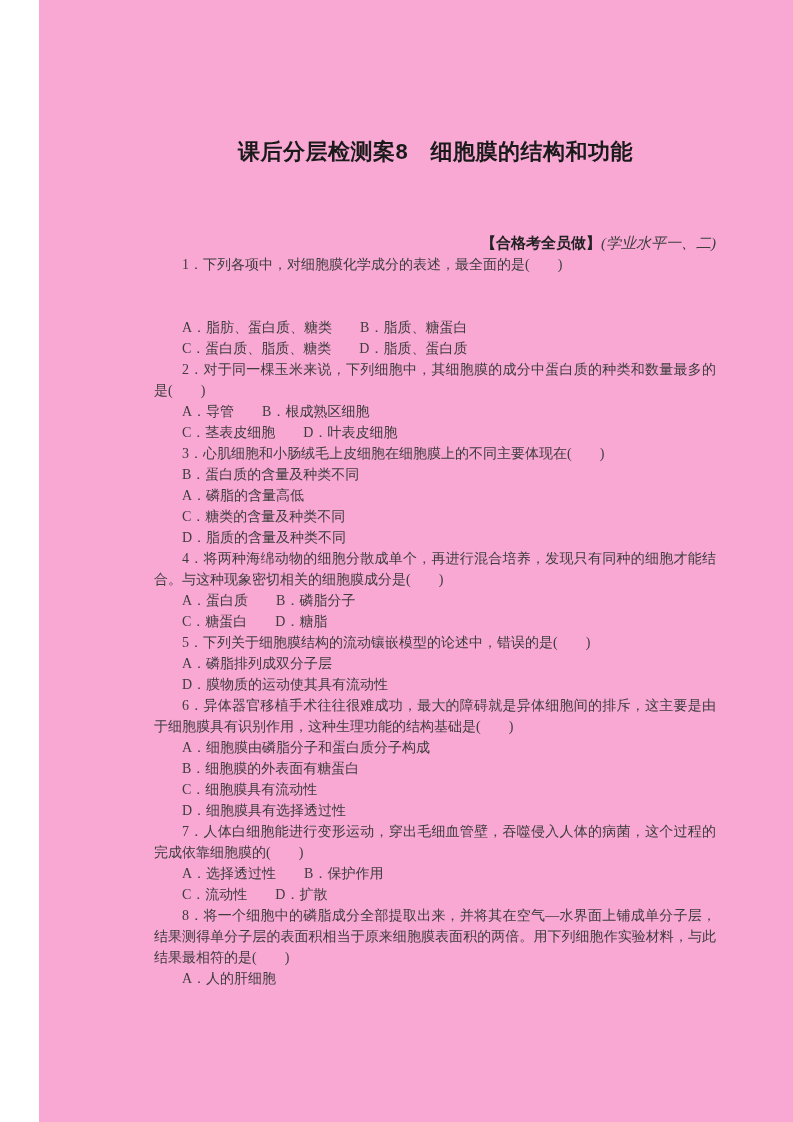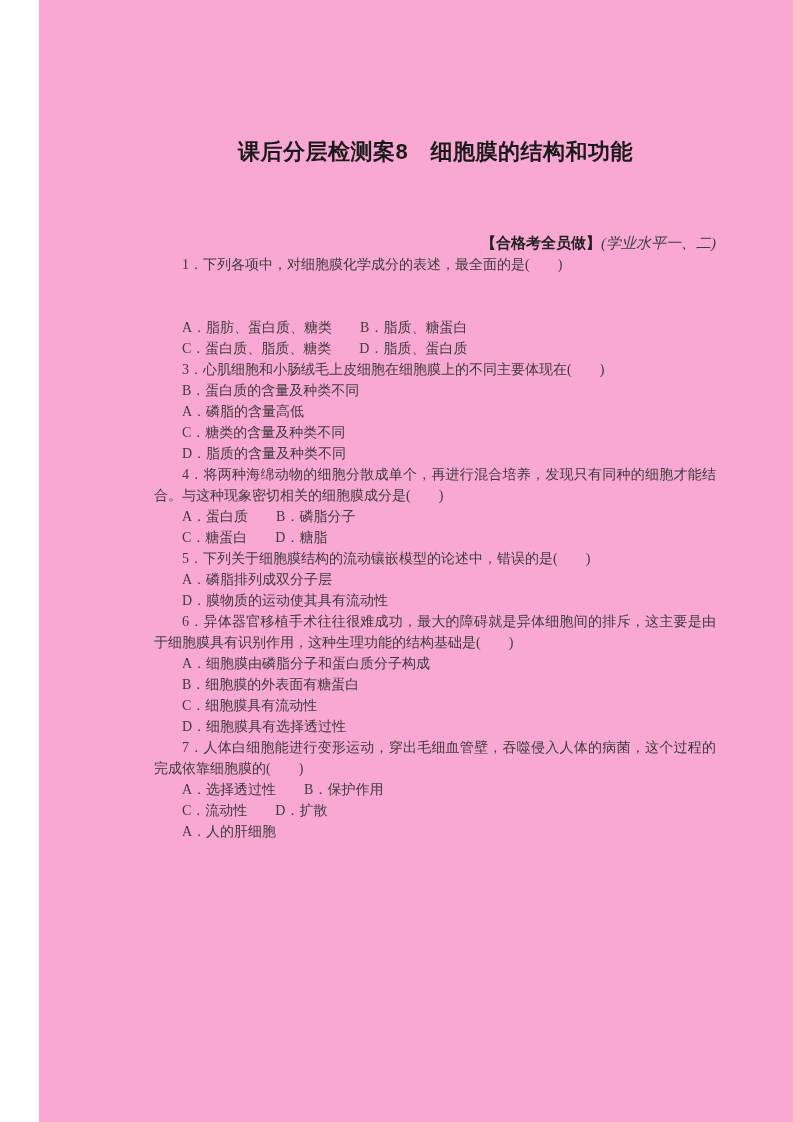--- a/index.html
+++ b/index.html
@@ -55,20 +55,25 @@
 
     <p class="section-head"><span class="hd-bold">【合格考全员做】</span><span class="hd-note">(学业水平一、二)</span></p>
 
     <div>
       <p>1．下列各项中，对细胞膜化学成分的表述，最全面的是(　　)</p>
       <div class="fig-gap"></div>
       <p>A．脂肪、蛋白质、糖类　　B．脂质、糖蛋白</p>
       <p>C．蛋白质、脂质、糖类　　D．脂质、蛋白质</p>
     </div>
 
+    <div>
+      <p>2．对于同一棵玉米来说，下列细胞中，其细胞膜的成分中蛋白质的种类和数量最多的是(　　)</p>
+      <p>A．导管　　B．根成熟区细胞</p>
+      <p>C．茎表皮细胞　　D．叶表皮细胞</p>
+    </div>
 
     <div>
       <p>3．心肌细胞和小肠绒毛上皮细胞在细胞膜上的不同主要体现在(　　)</p>
       <p>B．蛋白质的含量及种类不同</p>
       <p>A．磷脂的含量高低</p>
       <p>C．糖类的含量及种类不同</p>
       <p>D．脂质的含量及种类不同</p>
     </div>
 
     <div>
@@ -91,17 +96,18 @@
       <p>D．细胞膜具有选择透过性</p>
     </div>
 
     <div>
       <p>7．人体白细胞能进行变形运动，穿出毛细血管壁，吞噬侵入人体的病菌，这个过程的完成依靠细胞膜的(　　)</p>
       <p>A．选择透过性　　B．保护作用</p>
       <p>C．流动性　　D．扩散</p>
     </div>
 
     <div>
+      <p>8．将一个细胞中的磷脂成分全部提取出来，并将其在空气—水界面上铺成单分子层，结果测得单分子层的表面积相当于原来细胞膜表面积的两倍。用下列细胞作实验材料，与此结果最相符的是(　　)</p>
       <p>A．人的肝细胞</p>
     </div>
 
   </div>
 </div>
 
 </body></html>

